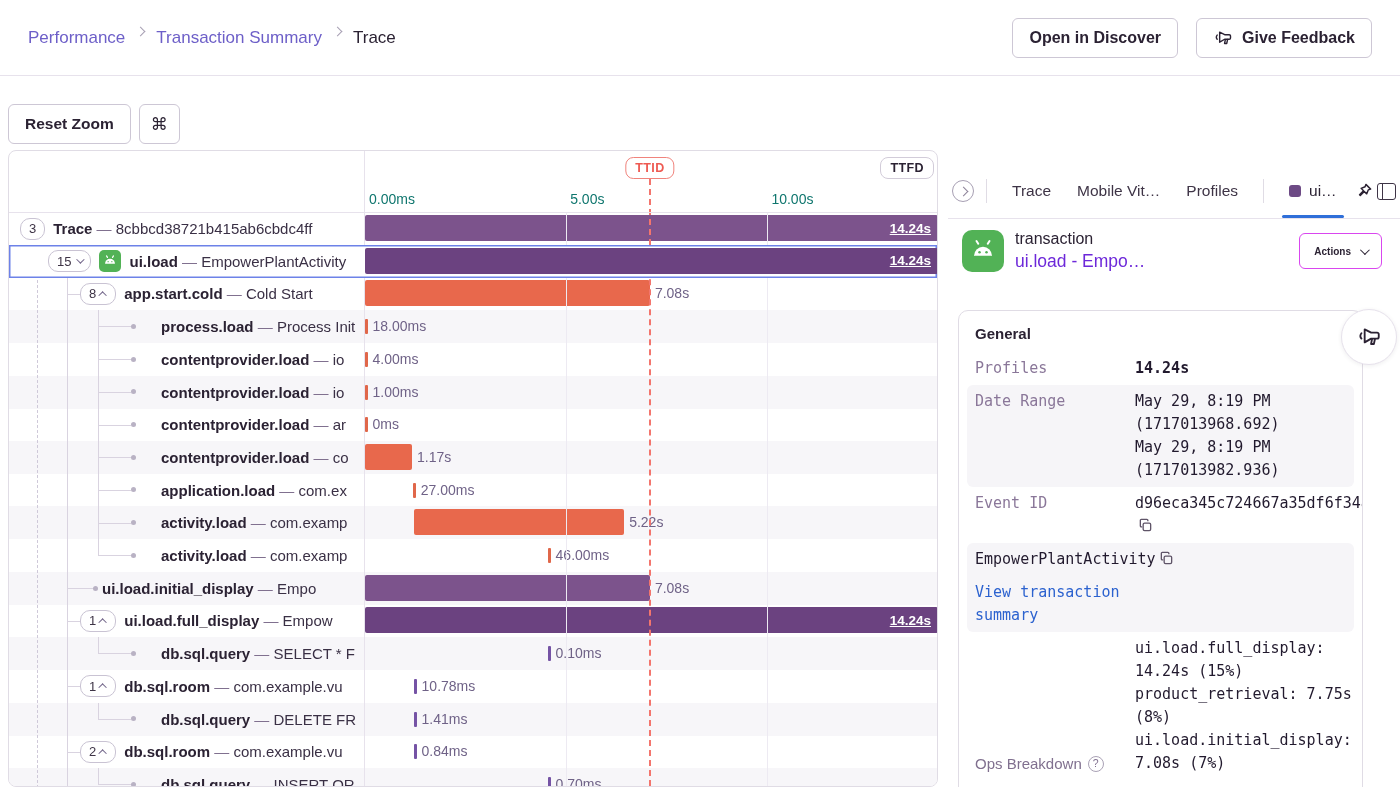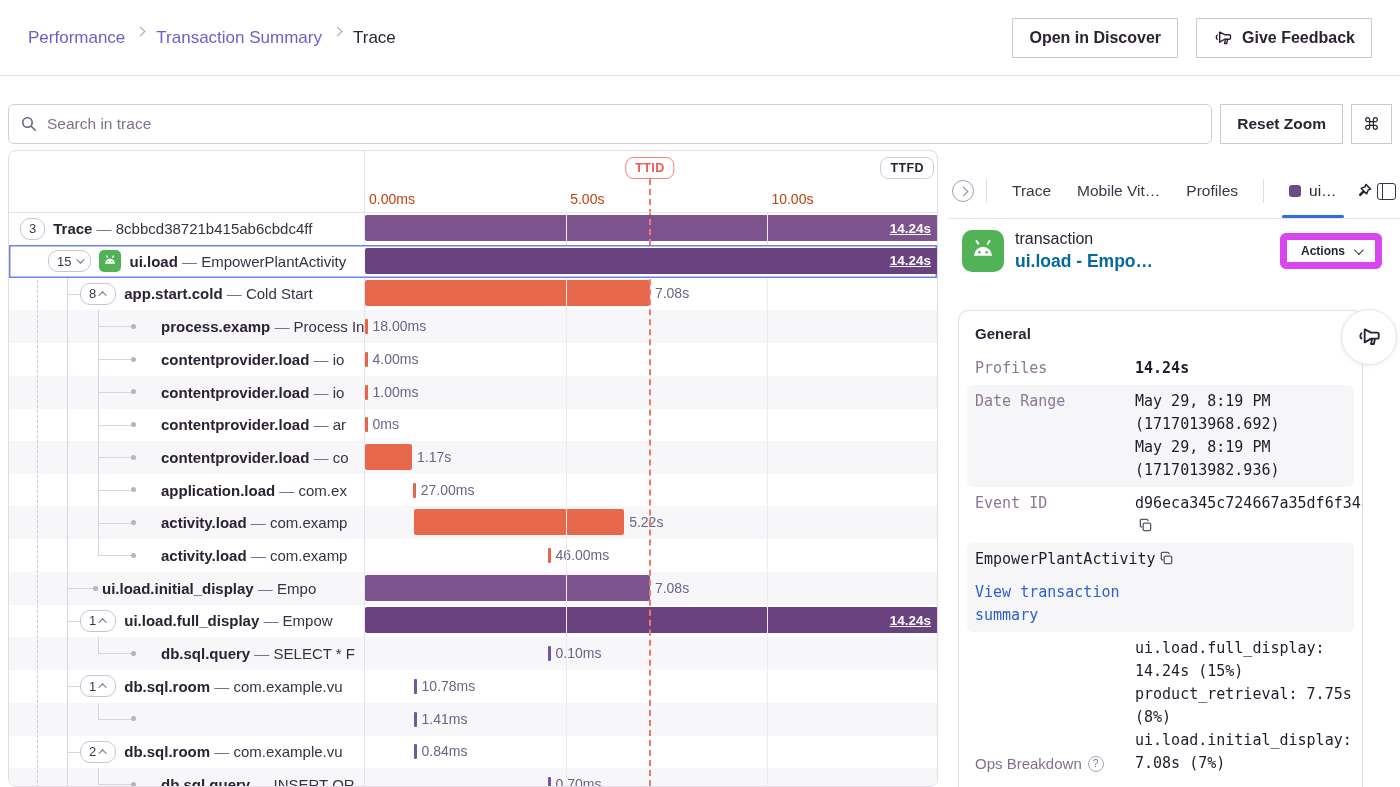--- a/index.html
+++ b/index.html
@@ -12,21 +12,21 @@
   .crumb-link{color:#6d5fc8;cursor:pointer;}
   .crumb-cur{color:#2b2233;}
   .chv{display:inline-block;width:6px;height:6px;border-right:1.7px solid currentColor;
        border-bottom:1.7px solid currentColor;}
   .chv.right{transform:rotate(-45deg);}
   .chv.down{transform:rotate(45deg) translateY(-2px);}
   .chv.up{transform:rotate(-135deg) translateY(-2px);}
   .crumb-sep{color:#a79fb3;display:flex;}
   .topbar-actions{margin-left:auto;display:flex;gap:18px;}
   .btn{display:inline-flex;align-items:center;gap:9px;background:#fff;border:1px solid #cdc7d5;
-       border-radius:0;font-weight:bold;font-size:16px;color:#2b2233;padding:0 16px;height:40px;
+       border-radius:6px;font-weight:bold;font-size:16px;color:#2b2233;padding:0 16px;height:40px;
        box-sizing:border-box;cursor:pointer;font-family:inherit;}
   
   .toolbar{position:absolute;top:104px;left:8px;right:8px;height:40px;display:flex;gap:8px;}
   .search-wrap{position:relative;flex:1;}
   .search-wrap svg{position:absolute;left:12px;top:11px;}
   .search-input{width:100%;height:40px;box-sizing:border-box;border:1px solid #d2ccd9;border-radius:6px;
        padding:0 12px 0 38px;font-size:15.5px;color:#2b2233;font-family:inherit;outline:none;}
   .search-input::placeholder{color:#80708f;}
   .btn.small{font-size:15.5px;height:40px;}
   .btn.icon-only{padding:0 11px;font-weight:normal;font-size:17px;color:#2b2233;}
@@ -36,21 +36,21 @@
   .panel-header{position:absolute;top:0;left:0;right:0;height:61px;border-bottom:1px solid #e7e2ec;z-index:5;}
   .tree-border{position:absolute;top:0;bottom:0;left:355px;width:1px;background:#e7e2ec;z-index:2;}
   .gridline{position:absolute;top:61px;bottom:0;width:1px;background:#edeaf2;z-index:2;}
   .marker-line{position:absolute;top:28px;bottom:0;width:0;z-index:2;}
   .marker-line.red{border-left:2px dashed #f3756d;}
   .marker-line.gray{border-left:1.5px dashed #aaa2b6;}
   .badge{position:absolute;top:6px;height:22px;display:flex;align-items:center;background:#fff;
        border-radius:8px;padding:0 9px;font-size:12.5px;font-weight:bold;letter-spacing:.4px;z-index:6;box-sizing:border-box;}
   .badge.ttid{border:1.5px solid #f0837c;color:#ee5a52;transform:translateX(-50%);}
   .badge.ttfd{border:1.5px solid #d2ccd9;color:#2b2233;}
-  .axis-tick{position:absolute;bottom:5px;font-size:14px;color:#c2410c;z-index:6;white-space:nowrap;}
+  .axis-tick{position:absolute;bottom:5px;font-size:14px;color:#0f766e;z-index:6;white-space:nowrap;}
   .trow{position:absolute;left:0;width:100%;height:33px;z-index:1;}
   .trow.alt{background:#f7f6f9;}
   .trow.sel{box-shadow:inset 0 0 0 1.5px #6d82e8;z-index:4;background:#fff;}
   .tcell{position:absolute;top:0;left:0;width:355px;height:100%;display:flex;align-items:center;
        gap:8px;box-sizing:border-box;overflow:hidden;white-space:nowrap;font-size:15px;}
   .tlabel .op{font-weight:bold;color:#2b2233;}
   .tlabel .sep{color:#80708f;}
   .tlabel .desc{color:#3a3045;}
   .pill{flex:none;display:inline-flex;align-items:center;gap:5px;height:20px;padding:0 8px;border:1px solid #c9c3d3;
        border-radius:10px;background:#fff;font-size:13px;color:#3e3446;cursor:pointer;}
@@ -81,23 +81,23 @@
   .tab-swatch{width:12px;height:12px;border-radius:3px;}
   .icon-btn{flex:none;background:none;border:none;padding:4px;cursor:pointer;display:flex;align-items:center;}
   .layout-icons{margin-left:auto;display:flex;gap:10px;align-items:center;padding-right:6px;}
   .layico{width:17px;height:15px;border:1.7px solid #3e3446;border-radius:3px;position:relative;cursor:pointer;}
   .layico i{position:absolute;background:#3e3446;}
   .layico.left i{left:4px;top:0;bottom:0;width:1.7px;}
   .txn-row{position:absolute;top:80px;left:14px;right:18px;display:flex;align-items:center;gap:11px;}
   .txn-icon{flex:none;width:42px;height:42px;border-radius:10px;background:#52b256;display:flex;
        align-items:center;justify-content:center;}
   .txn-kind{font-size:16px;color:#2b2233;}
-  .txn-title{font-size:17.5px;font-weight:bold;color:#0369a1;margin-top:3px;}
-  .actions-btn{margin-left:auto;display:inline-flex;align-items:center;gap:9px;border:7px solid #d946ef;
-       border-radius:6px;background:#fff;font-weight:bold;font-size:12px;color:#2b2233;padding:0 14px;height:36px;cursor:pointer;font-family:inherit;}
+  .txn-title{font-size:17.5px;font-weight:normal;color:#6d28d9;margin-top:3px;}
+  .actions-btn{margin-left:auto;display:inline-flex;align-items:center;gap:9px;border:1px solid #d946ef;
+       border-radius:6px;background:#fff;font-weight:bold;font-size:10px;color:#2b2233;padding:0 14px;height:36px;cursor:pointer;font-family:inherit;}
   .gcard{position:absolute;top:160px;left:10px;width:405px;height:616px;border:1px solid #e0dce5;
        border-radius:10px;box-sizing:border-box;background:#fff;padding:10px 0 8px 0;overflow:hidden;}
   .gtitle{font-size:15px;font-weight:bold;color:#2b2233;padding:4px 16px 10px 16px;}
   .gfield{display:flex;margin:0 8px;padding:5px 4px 5px 8px;border-radius:6px;box-sizing:border-box;}
   .gfield.shaded{background:#f6f5f8;}
   .gfield.bottom{align-items:flex-end;}
   .glabel{flex:0 0 160px;font-family:"DejaVu Sans Mono",monospace;font-size:15px;color:#8a7799;line-height:23px;}
   .glabel.sans{font-family:"Liberation Sans","DejaVu Sans",sans-serif;color:#80708f;display:flex;align-items:center;gap:6px;}
   .gvalue{flex:0 0 202px;font-family:"DejaVu Sans Mono",monospace;font-size:15px;color:#221a2e;
        line-height:23px;overflow-wrap:break-word;}
@@ -136,27 +136,20 @@
             <path d="M6.5 13.8l1 4.7h2.6l-.9-4.5"></path>
               <path d="M19 8.5a4 4 0 0 1 0 5"></path>
           </svg>
         </span>
         <span>Give Feedback</span>
       </button>
     </div>
   </div>
 
   <div class="toolbar">
-    <div class="search-wrap">
-      <svg width="18" height="18" viewBox="0 0 18 18" fill="none" stroke="#6f6287" stroke-width="1.6" stroke-linecap="round">
-        <circle cx="7.5" cy="7.5" r="4.7"></circle>
-          <line x1="11.2" y1="11.2" x2="15.2" y2="15.2"></line>
-      </svg>
-      <input class="search-input" type="text" placeholder="Search in trace" style="">
-    </div>
     <button class="btn small">Reset Zoom</button>
     <button class="btn small icon-only">⌘</button>
   </div>
 
   <div class="trace-panel">
     <div id="grid-layer">
         <div class="gridline" style="left: 557.2px;"></div>
         <div class="gridline" style="left: 758.4px;"></div>
       </div>
     <div id="rows-layer">
@@ -200,21 +193,21 @@
               <span>8</span>
               <i class="chv up"></i>
             </span>
             <span class="tlabel"><span class="op">app.start.cold</span><span class="sep"> — </span><span class="desc">Cold Start</span></span>
           </div>
           <div class="bar" style="left: 356px; width: 284.899px; background: rgb(232, 104, 76);"></div>
           <span class="dur-label" style="left: 645.899px;">7.08s</span>
         </div>
         <div class="trow alt" style="top: 159.1px;">
           <div class="tcell" style="padding-left: 152px;">
-            <span class="tlabel"><span class="op">process.examp</span><span class="sep"> — </span><span class="desc">Process Init</span></span>
+            <span class="tlabel"><span class="op">process.load</span><span class="sep"> — </span><span class="desc">Process Init</span></span>
           </div>
           <div class="bar tick" style="left: 356px; width: 2.5px; background: rgb(224, 103, 74);"></div>
           <span class="dur-label" style="left: 363.5px;">18.00ms</span>
         </div>
         <div class="trow" style="top: 191.8px;">
           <div class="tcell" style="padding-left: 152px;">
             <span class="tlabel"><span class="op">contentprovider.load</span><span class="sep"> — </span><span class="desc">io</span></span>
           </div>
           <div class="bar tick" style="left: 356px; width: 2.5px; background: rgb(224, 103, 74);"></div>
           <span class="dur-label" style="left: 363.5px;">4.00ms</span>
@@ -292,20 +285,23 @@
             <span class="pill">
               <span>1</span>
               <i class="chv up"></i>
             </span>
             <span class="tlabel"><span class="op">db.sql.room</span><span class="sep"> — </span><span class="desc">com.example.vu</span></span>
           </div>
           <div class="bar tick" style="left: 405.093px; width: 2.5px; background: rgb(117, 83, 165);"></div>
           <span class="dur-label" style="left: 412.593px;">10.78ms</span>
         </div>
         <div class="trow alt" style="top: 551.5px;">
+          <div class="tcell" style="padding-left: 152px;">
+            <span class="tlabel"><span class="op">db.sql.query</span><span class="sep"> — </span><span class="desc">DELETE FR</span></span>
+          </div>
           <div class="bar tick" style="left: 405.093px; width: 2.5px; background: rgb(117, 83, 165);"></div>
           <span class="dur-label" style="left: 412.593px;">1.41ms</span>
         </div>
         <div class="trow" style="top: 584.2px;">
           <div class="tcell" style="padding-left: 71px;">
             <span class="pill">
               <span>2</span>
               <i class="chv up"></i>
             </span>
             <span class="tlabel"><span class="op">db.sql.room</span><span class="sep"> — </span><span class="desc">com.example.vu</span></span>

